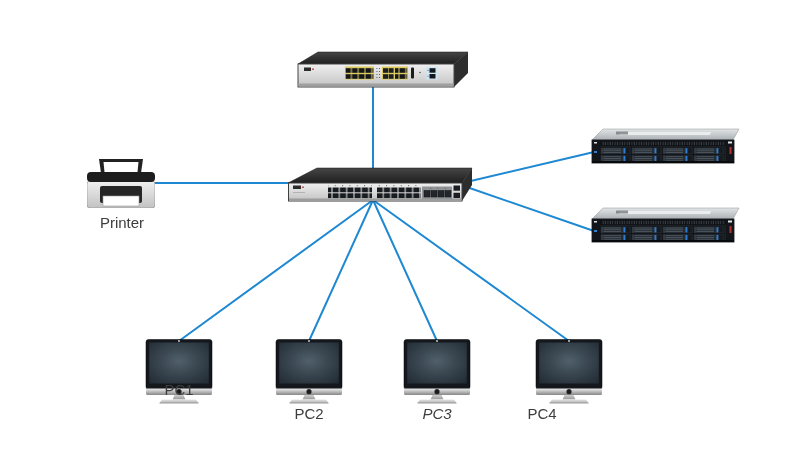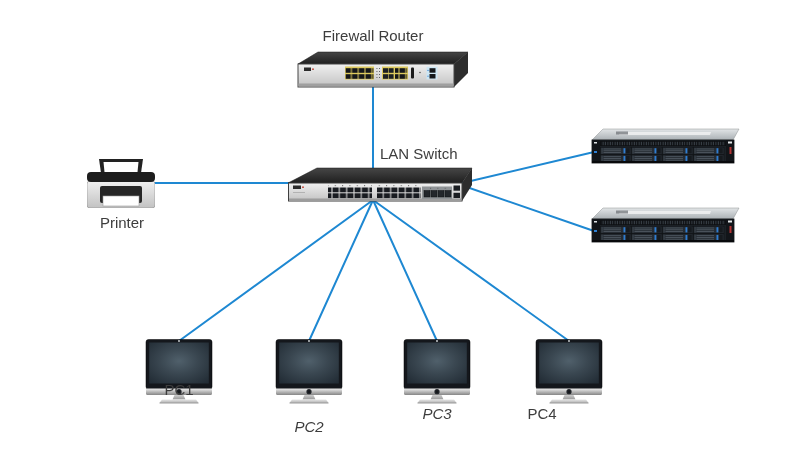--- a/index.html
+++ b/index.html
@@ -234,21 +234,19 @@
     <svg width="68" height="66">
         <use href="#sym-pc"></use>
       </svg>
   </div>
   <div class="device" style="left:535px;top:338px;">
     <svg width="68" height="66">
         <use href="#sym-pc"></use>
       </svg>
   </div>
 
-  <div class="node-label" style="left:293px;top:26px;width:160px;">Firewall Router</div>
-  <div class="node-label align-left" style="left:380px;top:144px;">LAN Switch</div>
   <div class="node-label" style="left:72px;top:213px;width:100px;text-align:center;">Printer</div>
   <div class="node-label" style="left:145px;top:380px;width:68px;">PC1</div>
-  <div class="node-label" style="left:275px;top:417px;width:68px;font-style:italic;">PC2</div>
+  <div class="node-label" style="left:275px;top:404px;width:68px;">PC2</div>
   <div class="node-label" style="left:403px;top:404px;width:68px;font-style:italic;">PC3</div>
   <div class="node-label" style="left:508px;top:404px;width:68px;">PC4</div>
 
 </div>
 
 </body></html>

